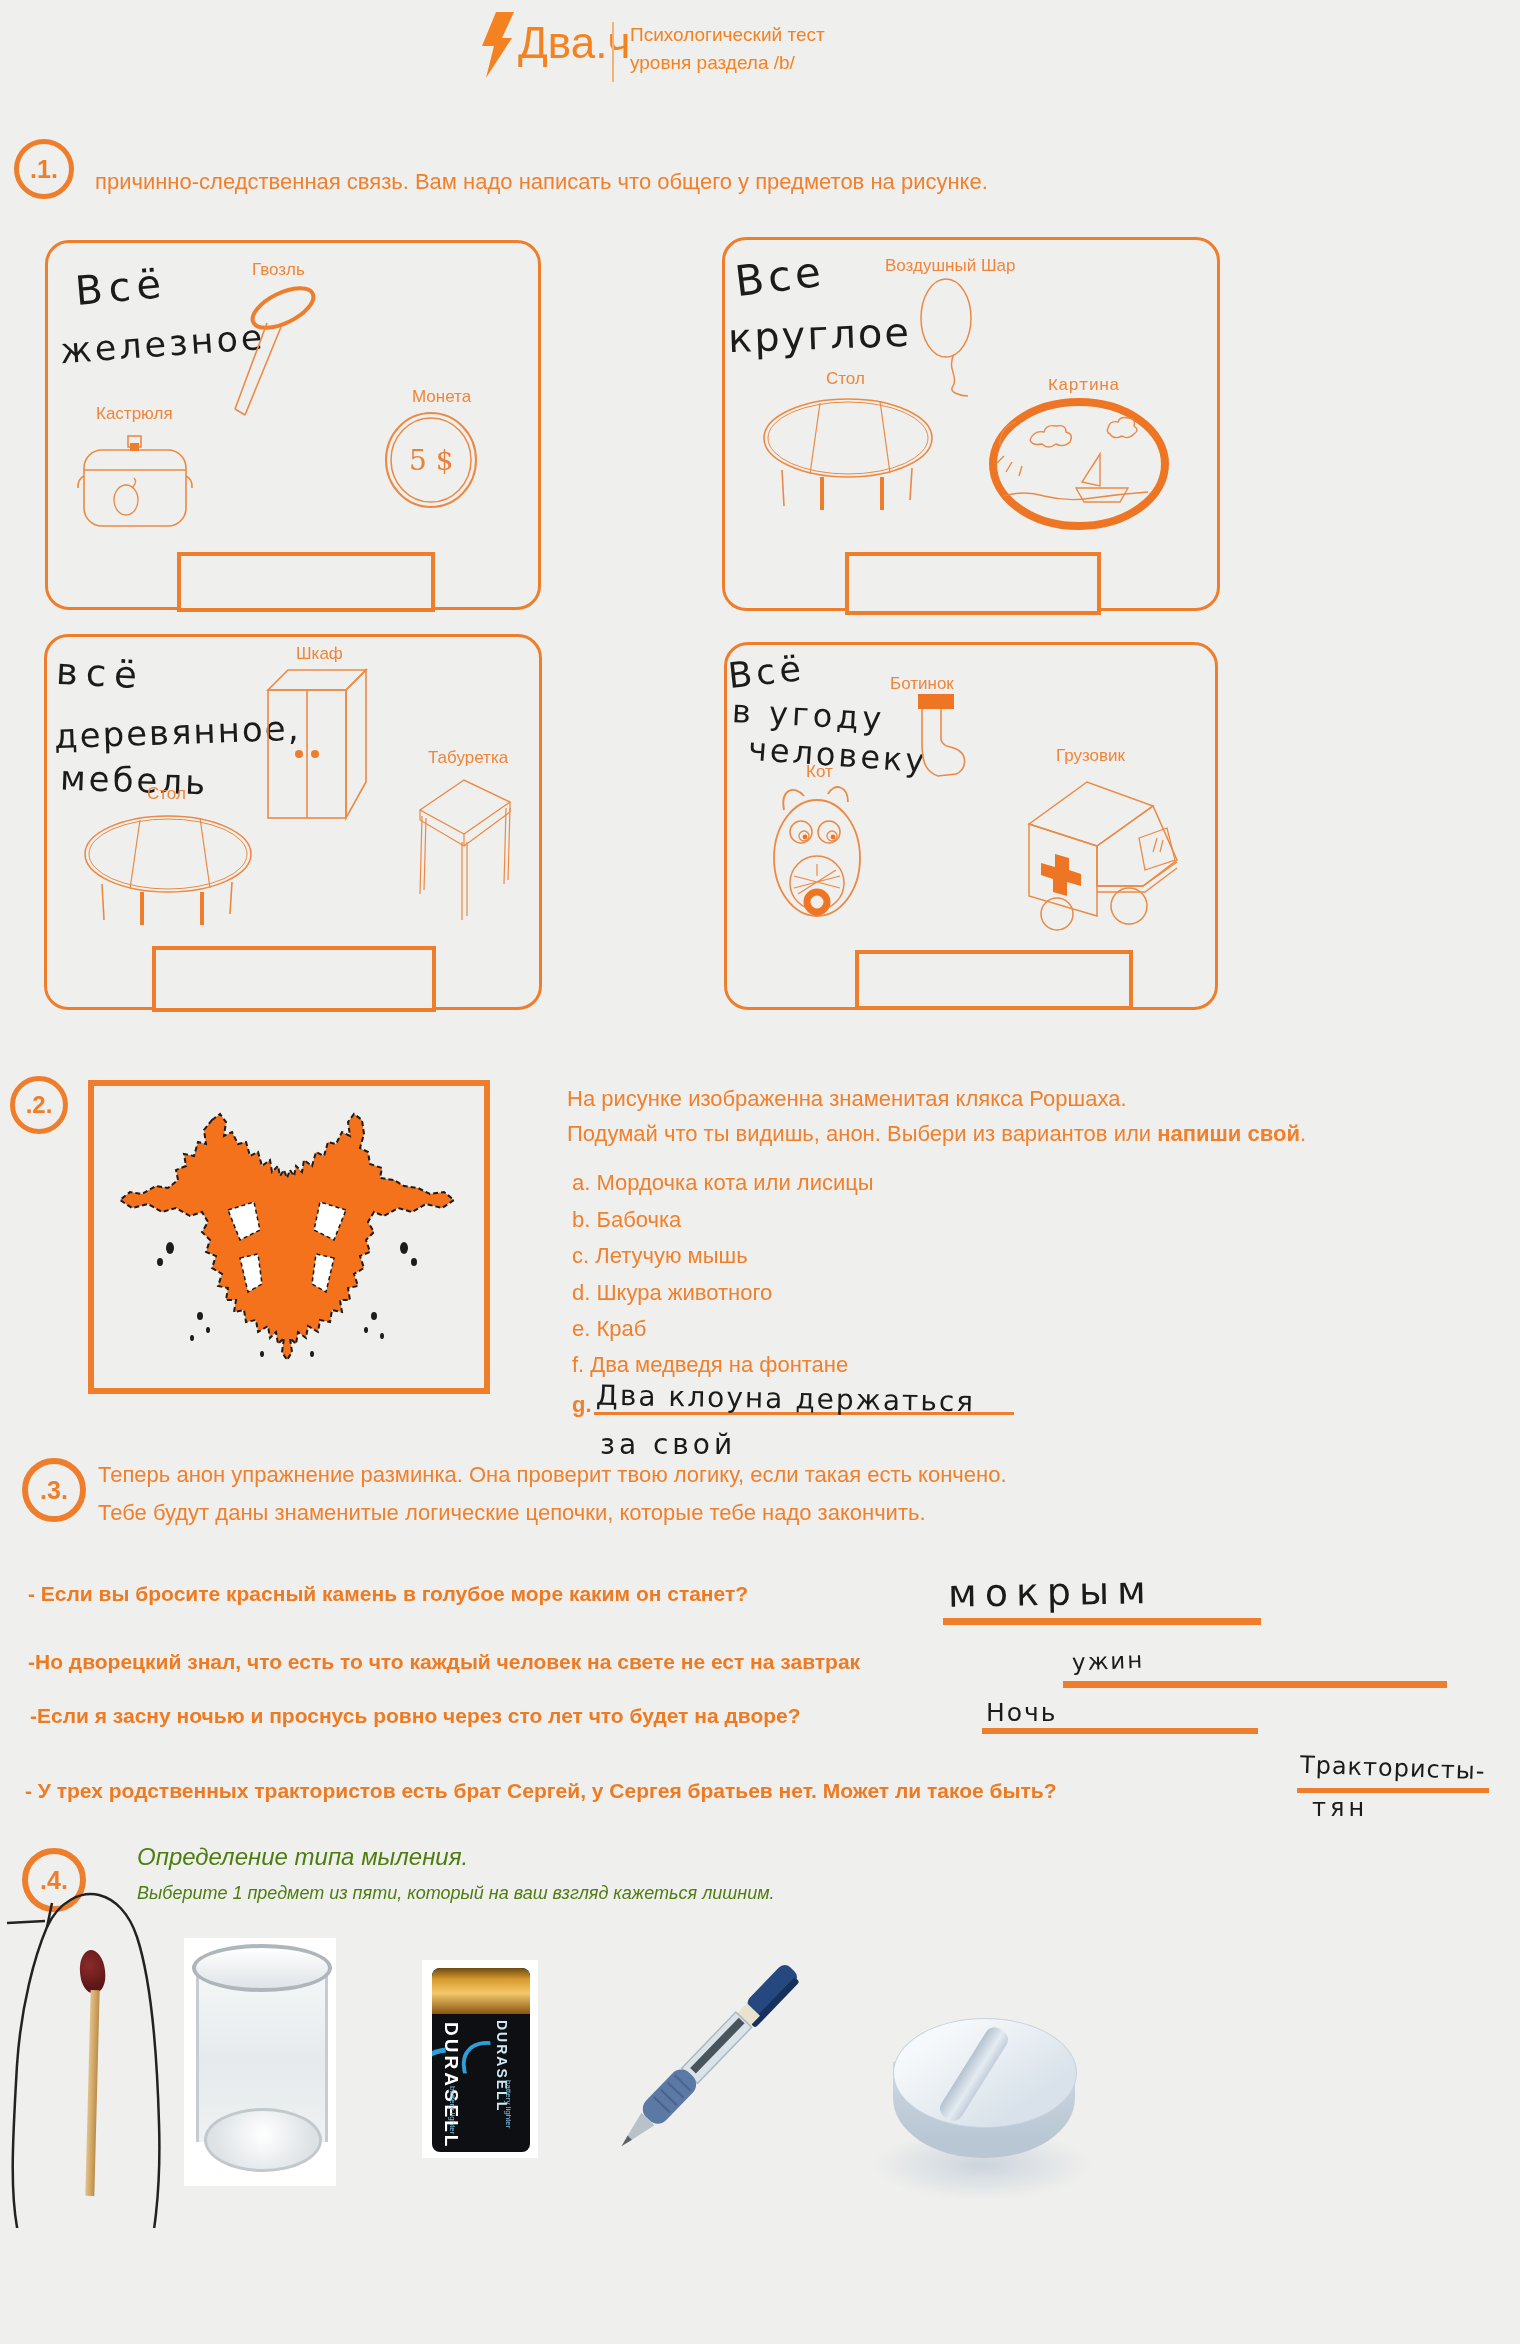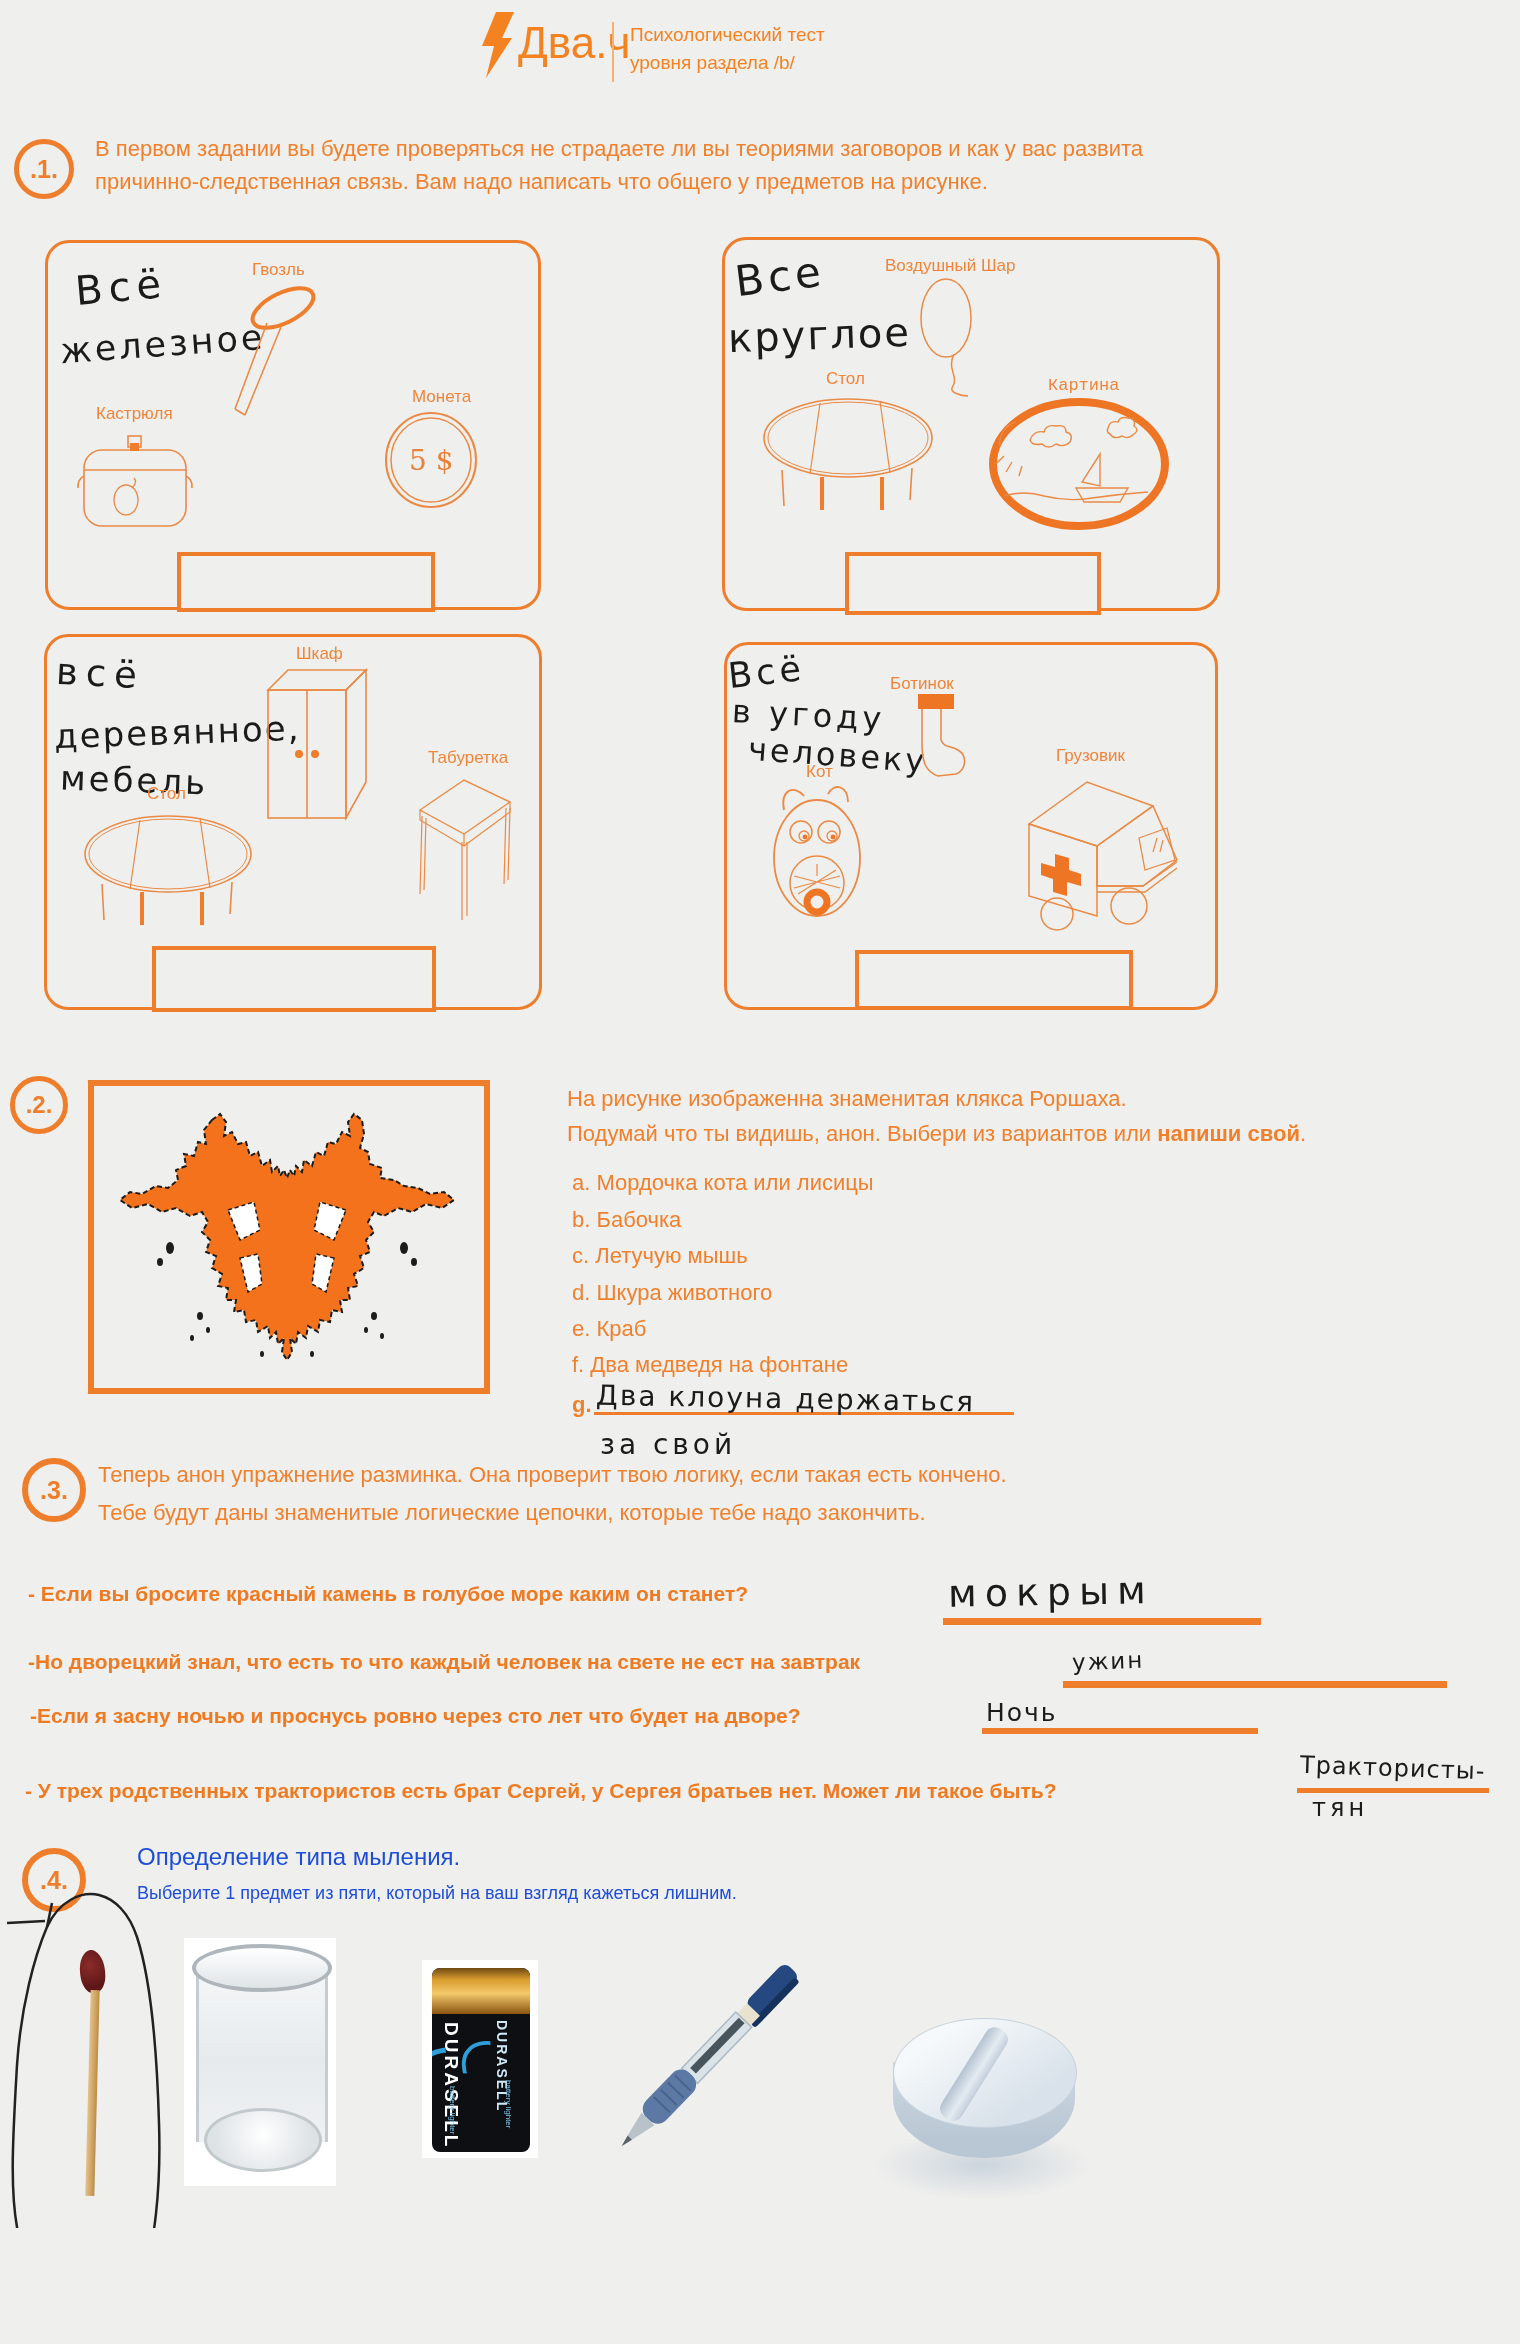--- a/index.html
+++ b/index.html
@@ -1,19 +1,19 @@
 <!DOCTYPE html>
 <html><head>
 <meta charset="utf-8">
 <style>
   html,body{margin:0;padding:0;background:#efefed;}
   .page{position:relative;width:1520px;height:2228px;background:#efefed;
         font-family:"Liberation Sans",sans-serif;overflow:hidden;}
   .abs{position:absolute;}
-  .ot{color:#1d4ed8;}
+  .ot{color:#4d7c0f;font-style:italic;}
   .olabel{position:absolute;color:#f0853a;font-size:17px;white-space:nowrap;}
   .hw{position:absolute;color:#1b1b1b;font-family:"DejaVu Sans",sans-serif;white-space:nowrap;}
   .circle-num{position:absolute;border:5px solid #ee7e2b;border-radius:50%;
       display:flex;align-items:center;justify-content:center;color:#ee7e2b;
       font-weight:bold;background:transparent;}
   .box{position:absolute;border:3px solid #ee7e2b;border-radius:24px;background:transparent;}
   .answer-rect{position:absolute;border:4px solid #ee7e2b;background:#efefed;}
   .qline{position:absolute;color:#ee7a22;font-weight:bold;font-size:21px;white-space:nowrap;}
   .ans-line{position:absolute;background:#ee7e2b;}
   .introline{position:absolute;color:#f0802c;font-size:22px;white-space:nowrap;}
@@ -29,21 +29,20 @@
 
   <svg style="left:480px;top:12px;" width="36" height="66" viewBox="0 0 36 66">
     <polygon points="16,0 34,0 22,26 32,26 6,66 14,34 2,34" fill="#f58220"></polygon>
   </svg>
   <div class="abs" style="left:518px;top:18px;font-size:44px;color:#f58220;">Два.ч</div>
   <div class="abs" style="left:612px;top:22px;width:2px;height:60px;background:#f5b075;"></div>
   <div class="abs" style="left:630px;top:24px;font-size:19px;color:#f58220;">Психологический тест</div>
   <div class="abs" style="left:630px;top:52px;font-size:19px;color:#f58220;">уровня раздела /b/</div>
 
   <div class="circle-num" style="left:14px;top:139px;width:50px;height:50px;font-size:25px;">.1.</div>
-  <div class="introline" style="left:95px;top:136px;">В первом задании вы будете проверяться не страдаете ли вы теориями заговоров и как у вас развита</div>
   <div class="introline" style="left:95px;top:169px;">причинно-следственная связь. Вам надо написать что общего у предметов на рисунке.</div>
 
   <div class="box" style="left:45px;top:240px;width:490px;height:364px;"></div>
   <div class="hw" style="left:75px;top:264px;font-size:40px;transform:rotate(-5deg);letter-spacing:6px;">Всё</div>
   <div class="hw" style="left:60px;top:324px;font-size:35px;transform:rotate(-4deg);letter-spacing:3px;">железное</div>
   <div class="olabel" style="left:252px;top:260px;">Гвозль</div>
   <svg style="left:225px;top:283px;" width="95" height="140" viewBox="0 0 95 140">
     <ellipse cx="58" cy="25" rx="33" ry="15" transform="rotate(-26 58 25)" fill="none" stroke="#ee7e2b" stroke-width="4"></ellipse>
     <path d="M42,40 L10,126 M56,44 L20,132 M10,126 L20,132" fill="none" stroke="#ea8a45" stroke-width="1.6"></path>
   </svg>

